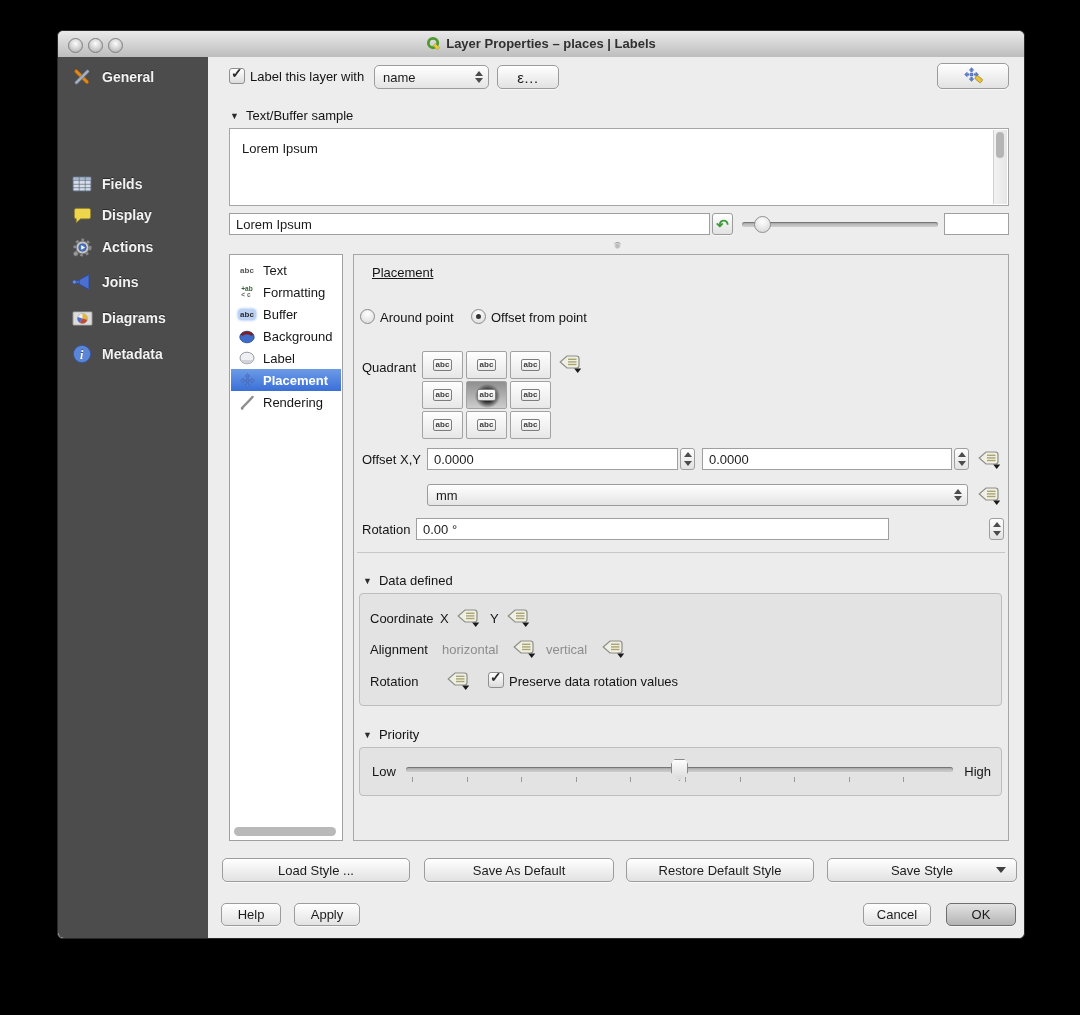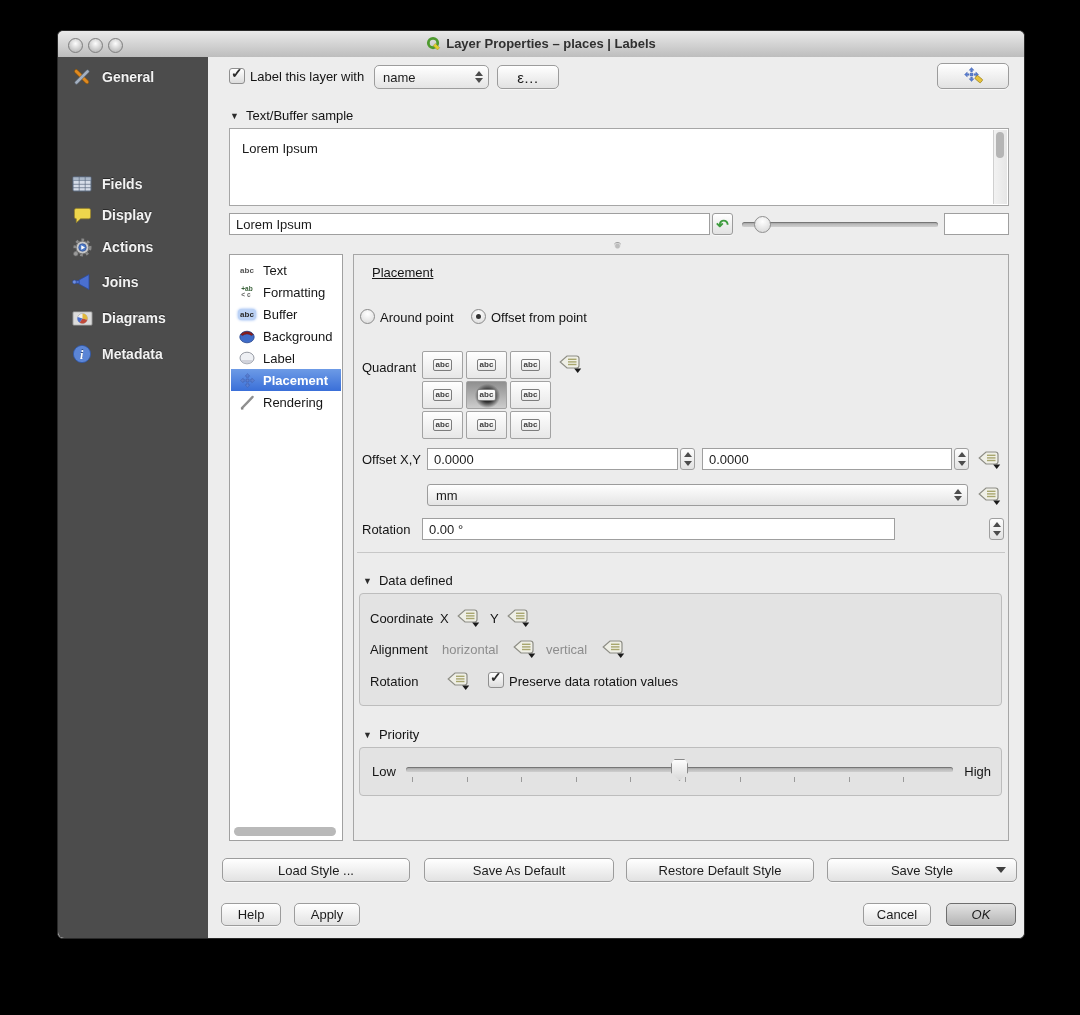--- a/index.html
+++ b/index.html
@@ -26,21 +26,21 @@
   .side-item .ic{width:22px;height:20px;display:flex;align-items:center;justify-content:center;flex:none;}
   
   .content{position:absolute;left:150px;top:26px;right:0;bottom:0;background:#ededed;
            border-radius:0 0 6px 0;}
   .chk{width:14px;height:14px;border:1px solid #8f8f8f;border-radius:3px;
        background:linear-gradient(#ffffff,#dcdcdc);position:relative;display:inline-block;}
   .chk .mark{position:absolute;left:1px;top:-4px;font-size:14px;font-weight:bold;color:#2d2d2d;}
   .mac-btn{background:linear-gradient(#ffffff,#e2e2e2);border:1px solid #9c9c9c;border-radius:5px;
            display:flex;align-items:center;justify-content:center;font-size:13px;color:#1b1b1b;
            box-sizing:border-box;box-shadow:0 1px 0 rgba(255,255,255,.6);}
-  .default-btn{background:linear-gradient(#e3e3e3,#b4b4b4);border:1px solid #6e6e6e;font-style:italic;}
+  .default-btn{background:linear-gradient(#e3e3e3,#b4b4b4);border:1px solid #6e6e6e;}
   .select{background:linear-gradient(#ffffff,#e4e4e4);border:1px solid #9c9c9c;border-radius:5px;
           position:relative;display:flex;align-items:center;padding-left:8px;box-sizing:border-box;}
   .updown{position:absolute;right:4px;top:50%;transform:translateY(-50%);width:10px;height:14px;}
   .updown .u{position:absolute;left:1px;top:1px;width:0;height:0;border-left:4px solid transparent;
              border-right:4px solid transparent;border-bottom:5px solid #4c4c4c;}
   .updown .d{position:absolute;left:1px;bottom:1px;width:0;height:0;border-left:4px solid transparent;
              border-right:4px solid transparent;border-top:5px solid #4c4c4c;}
   .field{background:#fff;border:1px solid #9f9f9f;display:flex;align-items:center;
          padding-left:6px;box-sizing:border-box;font-size:13px;}
   .spin{width:15px;background:linear-gradient(#fdfdfd,#e2e2e2);border:1px solid #9f9f9f;
@@ -434,21 +434,21 @@
             <span class="d"></span>
           </span>
       </div>
       <span class="ddwrap" style="position:absolute;left:622px;top:230px">
           <svg width="26" height="21">
             <use href="#ddicon"></use>
           </svg>
         </span>
 
       <span class="lbl" style="left:8px;top:267px">Rotation</span>
-      <div class="field" style="position:absolute;left:68px;top:263px;width:473px;height:22px">
+      <div class="field" style="position:absolute;left:62px;top:263px;width:473px;height:22px">
           <span>0.00 °</span>
         </div>
       <div class="spin" style="position:absolute;left:635px;top:263px;height:22px">
           <span class="u"></span>
           <span class="d"></span>
         </div>
 
       <div class="hr" style="left:3px;right:3px;top:297px"></div>
 
       <div class="sec-head" style="position:absolute;left:9px;top:318px">

